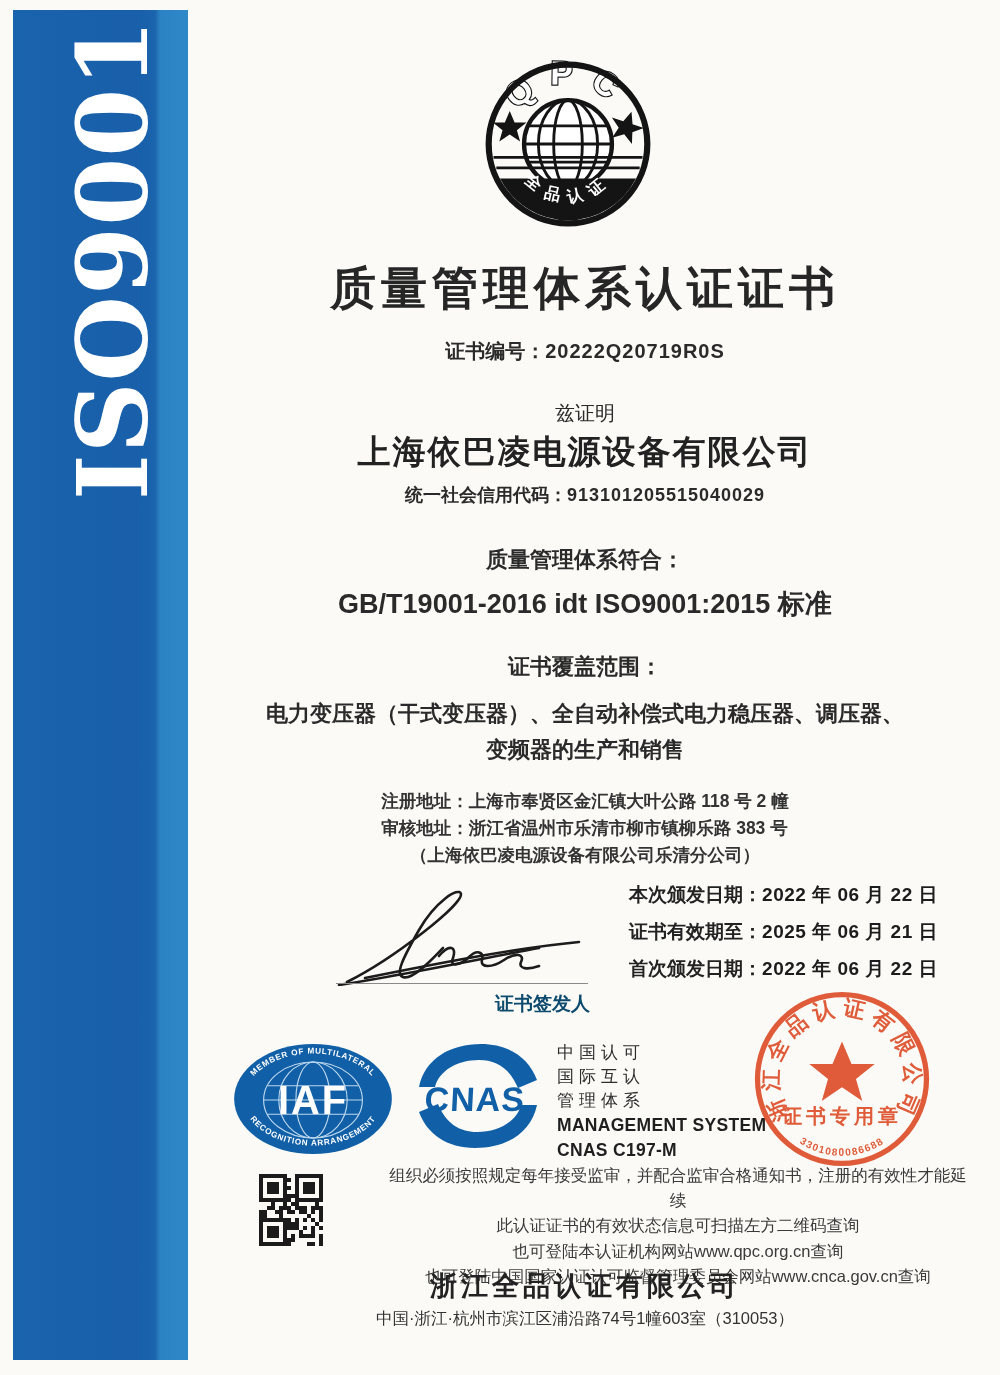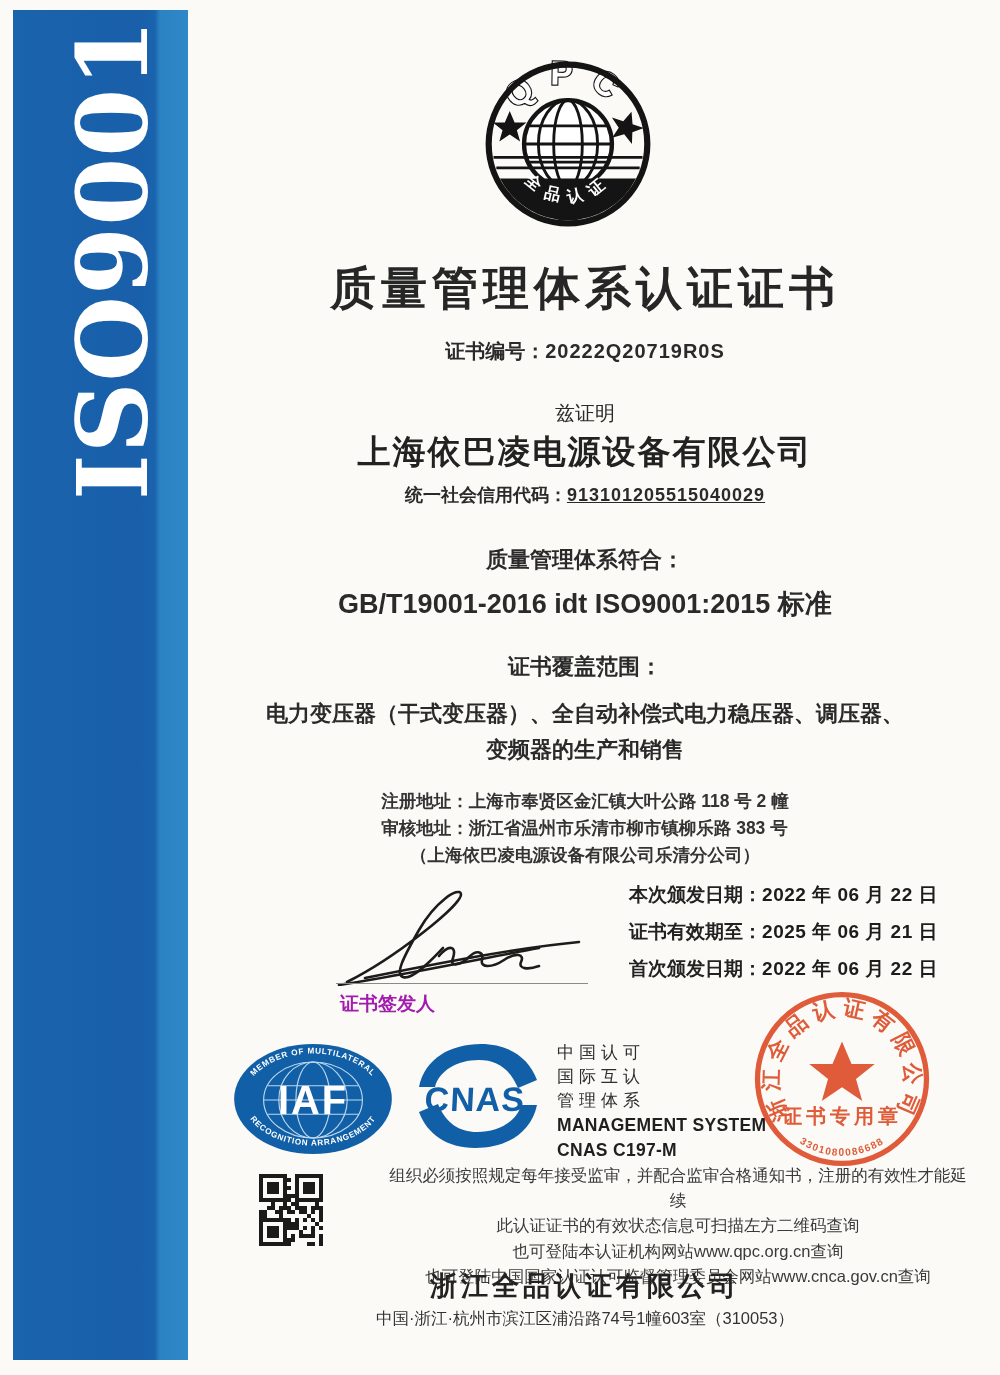--- a/index.html
+++ b/index.html
@@ -14,38 +14,38 @@
   
   .col{left:190px;width:790px;text-align:center;}
   .title{top:258px;font-size:46px;font-weight:900;letter-spacing:5px;color:#262626;}
   .certno{top:338px;font-size:20px;}
   .certno .lab{font-weight:600;}
   .certno .val{font-weight:800;letter-spacing:1px;}
   .intro{top:400px;font-size:20px;font-weight:400;}
   .company{top:430px;font-size:33px;font-weight:600;letter-spacing:2px;color:#222;}
   .credit{top:483px;font-size:18px;}
   .credit .lab{font-weight:600;}
-  .credit .val{font-weight:800;letter-spacing:1px;text-decoration:underline;}
+  .credit .val{font-weight:800;letter-spacing:1px;}
   .std-head{top:545px;font-size:22px;font-weight:700;}
   .std-val{top:586px;font-size:27px;font-weight:800;}
   .scope-head{top:652px;font-size:22px;font-weight:700;}
   .scope1{top:699px;font-size:22px;font-weight:600;}
   .scope2{top:735px;font-size:22px;font-weight:600;}
   .addr{top:788px;font-size:17.5px;line-height:27px;font-weight:600;color:#333;}
   .addr .inner{display:inline-block;text-align:left;}
   .addr .l3{text-align:center;}
   
   .dates{top:876px;right:62px;font-size:19px;}
   .dates .row{display:flex;justify-content:flex-end;height:37px;line-height:37px;}
   .dates .lab{font-weight:600;color:#222;text-align:center;}
   .dates .val{font-weight:800;color:#1c1c1c;letter-spacing:0.5px;}
   
   .sig-svg{left:335px;top:886px;}
   .sig-line{left:336px;top:983px;width:252px;height:0;border-top:1.6px solid #8a8a8a;}
-  .sig-caption{left:340px;top:991px;width:250px;text-align:left;font-size:19px;font-weight:600;color:#a21caf;}
+  .sig-caption{left:340px;top:991px;width:250px;text-align:right;font-size:19px;font-weight:600;color:#0c4a6e;}
   
   .iaf-svg{left:232px;top:1042px;}
   .cnas-svg{left:412px;top:1040px;}
   .accr-text{left:557px;top:1041px;text-align:left;}
   .accr-text .cn{font-size:17px;line-height:24px;letter-spacing:5px;color:#2e2e2e;}
   .accr-text .en{font-size:17.5px;line-height:25px;font-weight:800;color:#1f1f1f;letter-spacing:0.3px;}
   
   .stamp{left:746px;top:983px;opacity:0.93;}
   
   .qr{left:259px;top:1173px;}

